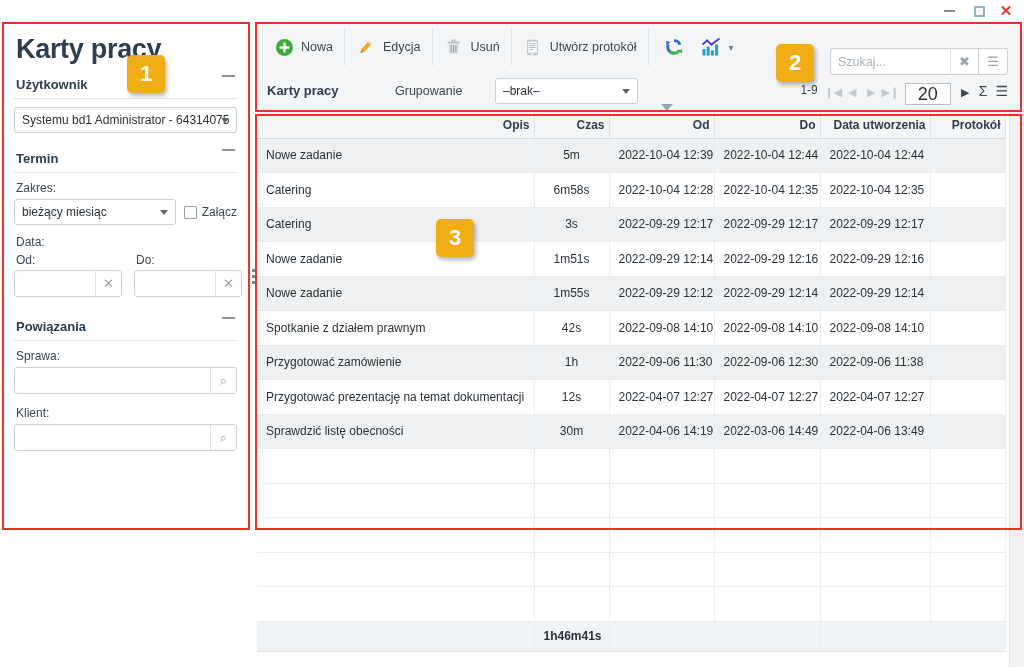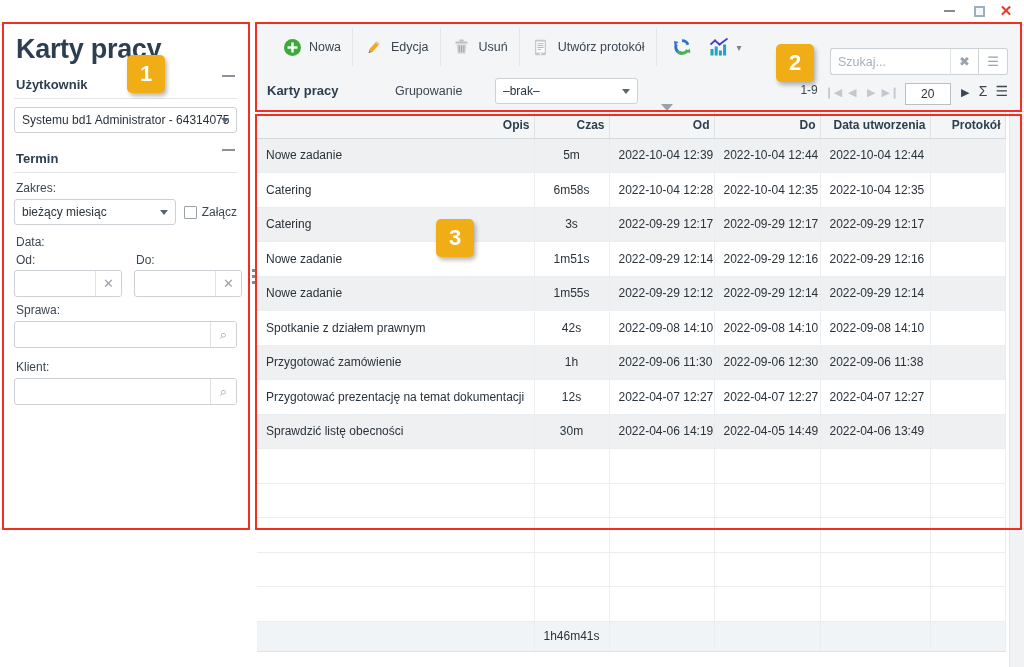--- a/index.html
+++ b/index.html
@@ -88,21 +88,21 @@
   }
   .splitter .dots { display: flex; flex-direction: column; gap: 3px; }
   .splitter .dots i { display: block; width: 3px; height: 3px; background: #808a93; }
 
   
   .rightpane { position: absolute; left: 257px; top: 24px; width: 767px; height: 643px; background:#ffffff;}
 
   .toolbar {
     position: relative; height: 88px; background: #f3f5f7; border-bottom: 1px solid #dfe3e6;
   }
-  .tb-row1 { position: relative; height: 46px; display: flex; align-items: center; padding-left: 14px; }
+  .tb-row1 { position: relative; height: 46px; display: flex; align-items: center; padding-left: 6px; }
   .tb-btn {
     display: flex; align-items: center; gap: 7px; height: 38px; padding: 0 11px;
     font-size: 12.5px; color: #3c4650; border-right: 1px solid #e2e6ea; cursor: default;
   }
   .tb-btn.plain { border-right: none; }
   .tb-ico { width: 20px; height: 20px; display: flex; align-items: center; justify-content: center; }
 
   .tb-row2 { position: relative; height: 41px; display: flex; align-items: center; padding-left: 10px; }
   .tb-label { font-size: 13px; font-weight: bold; color: #2d3e50; }
   .tb-sublabel { font-size: 12.5px; color: #3c4650; }
@@ -120,39 +120,39 @@
   }
   .search-wrap .sbtn.last { border-radius: 0 3px 3px 0; border-left: none; }
   .search-wrap .sbtn.mid { border-left: 1px solid #e0e4e7; }
 
   .pager { position: absolute; right: 14px; bottom: 6px; display: flex; align-items: flex-start; gap: 4px; }
   .pager .rng { font-size: 12px; color: #3c4650; margin-right: 4px; }
   .pg-ico { width: 15px; height: 18px; display: flex; align-items: center; justify-content: center; color: #c2c8cd; font-size: 11px;}
   .pg-ico.active { color: #3c4650; }
   .pg-input {
     width: 46px; height: 22px; border: 1px solid #b9c0c6; background: #fff; text-align: center;
-    font-family: inherit; font-size: 12px; color: #2a323a; outline: none; margin: 0 3px;
+    font-family: inherit; font-size: 18px; color: #2a323a; outline: none; margin: 0 3px;
   }
   .pg-sum { font-size: 14px; color: #3c4650; padding: 0 2px; }
 
   
   .gridwrap { position: relative; height: 555px; background: #ffffff; }
   table.grid { width: 748px; border-collapse: collapse; table-layout: fixed; }
   table.grid th {
     height: 26px; background: #f3f5f7; border-right: 1px solid #dfe3e6; border-bottom: 1px solid #d4d9dd;
     font-size: 12px; font-weight: bold; color: #2d3e50; text-align: right; padding: 0 4px;
   }
   table.grid td {
     height: 34.5px; border-right: 1px solid #ebeef0; border-bottom: 1px solid #ebeef0;
     font-size: 12px; color: #2a323a; padding: 0 9px; white-space: nowrap; overflow: hidden;
   }
   table.grid tr.alt td { background: #eef0f2; }
   table.grid td.c { text-align: center; }
   table.grid tr.sumrow td {
-    background: #f1f4f6; font-weight: normal; color: #2a323a; height: 30px; border-bottom: 1px solid #dfe3e6;
+    background: #f1f4f6; font-weight: bold; color: #2a323a; height: 30px; border-bottom: 1px solid #dfe3e6;
   }
   .vscroll {
     position: absolute; right: 0; top: 0; width: 15px; height: 555px;
     background: #f0f2f4; border-left: 1px solid #e2e6ea;
   }
   .sortmark {
     position: absolute; left: 404px; top: -8px; width: 0; height: 0;
     border-left: 6px solid transparent; border-right: 6px solid transparent; border-top: 7px solid #9aa3ab;
   }
 </style>
@@ -214,20 +214,24 @@
       </div>
       <div class="date-col">
         <div class="lbl" style="margin:0 0 3px 2px;">Do:</div>
         <div class="ibox">
           <input type="text" value="" style="">
           <div class="ibtn">✕</div>
         </div>
       </div>
     </div>
 
+    <div class="sec-head" style="margin-top:18px;">
+      <span>Powiązania</span>
+      <span class="collapse"></span>
+    </div>
 
     <div class="lbl">Sprawa:</div>
     <div class="ibox srch-box">
       <input type="text" value="" style="">
       <div class="ibtn">⌕</div>
     </div>
 
     <div class="lbl" style="margin-top:12px;">Klient:</div>
     <div class="ibox srch-box">
       <input type="text" value="" style="">
@@ -443,21 +447,21 @@
               <td class="c">12s</td>
               <td class="c">2022-04-07 12:27</td>
               <td class="c">2022-04-07 12:27</td>
               <td class="c">2022-04-07 12:27</td>
               <td class="c"></td>
             </tr>
             <tr class="alt">
               <td>Sprawdzić listę obecności</td>
               <td class="c">30m</td>
               <td class="c">2022-04-06 14:19</td>
-              <td class="c">2022-04-05 14:49</td>
+              <td class="c">2022-03-06 14:49</td>
               <td class="c">2022-04-06 13:49</td>
               <td class="c"></td>
             </tr>
             <tr>
               <td>&nbsp;</td>
               <td>&nbsp;</td>
               <td>&nbsp;</td>
               <td>&nbsp;</td>
               <td>&nbsp;</td>
               <td>&nbsp;</td>

